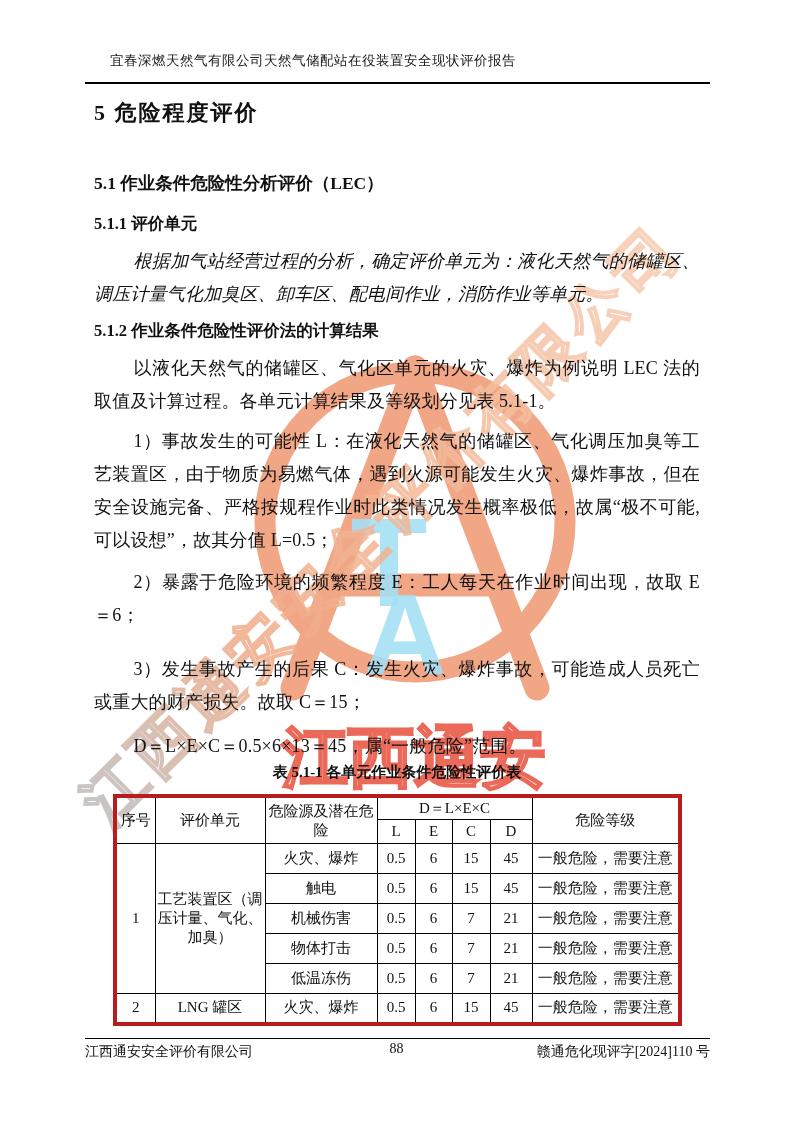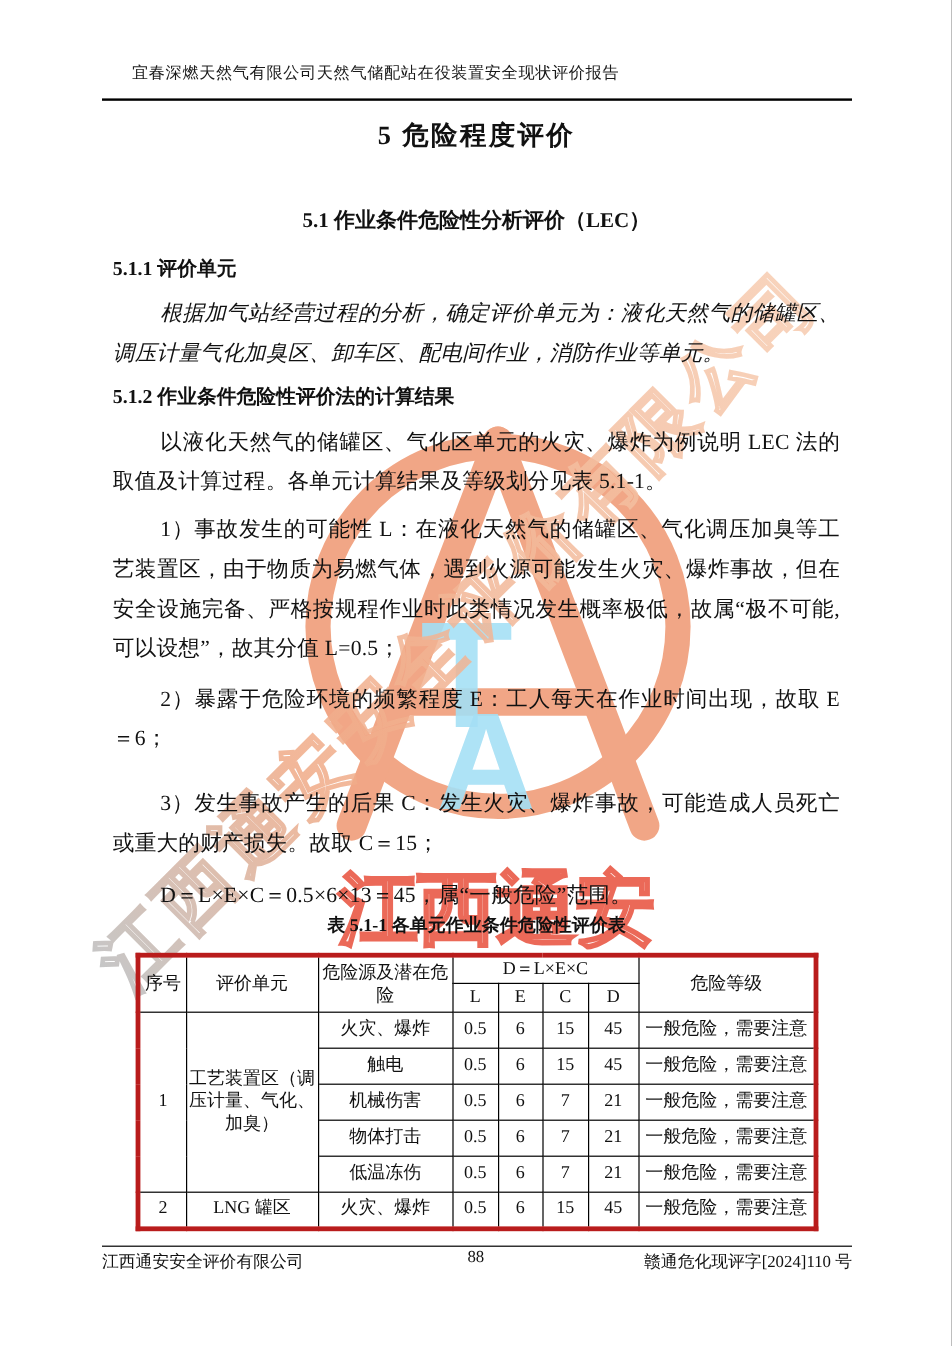--- a/index.html
+++ b/index.html
@@ -22,24 +22,24 @@
   .doc-header{
     position:absolute;left:110px;top:52px;width:600px;
     font-size:13.5px;letter-spacing:0.5px;color:#1a1a1a;
   }
   .head-rule{
     position:absolute;left:85px;right:83px;top:82px;
     border-top:2px solid #000;height:0;
   }
   .flow{position:absolute;left:94px;top:96px;width:606px;}
   .chapter-title{
-    font-size:22px;font-weight:bold;text-align:center;
+    font-size:22px;font-weight:bold;text-align:left;
     margin:0;line-height:34px;letter-spacing:2px;
   }
-  .h-51{font-size:17.5px;font-weight:bold;margin:40px 0 0 0;line-height:26px;text-align:center;}
+  .h-51{font-size:17.5px;font-weight:bold;margin:40px 0 0 0;line-height:26px;}
   .h-sub{font-size:16.5px;font-weight:bold;margin:16px 0 0 0;line-height:24px;}
   .h-512{margin-top:8px;}
   .para{
     font-size:18px;line-height:33px;margin:9px 0 0 0;
     text-align:justify;text-indent:2.2em;letter-spacing:0.2px;
   }
   .p-511{margin-top:9px;font-style:italic;}
   .p-512{margin-top:9px;}
   .p-l{margin-top:7px;}
   .p-e{margin-top:9px;}

